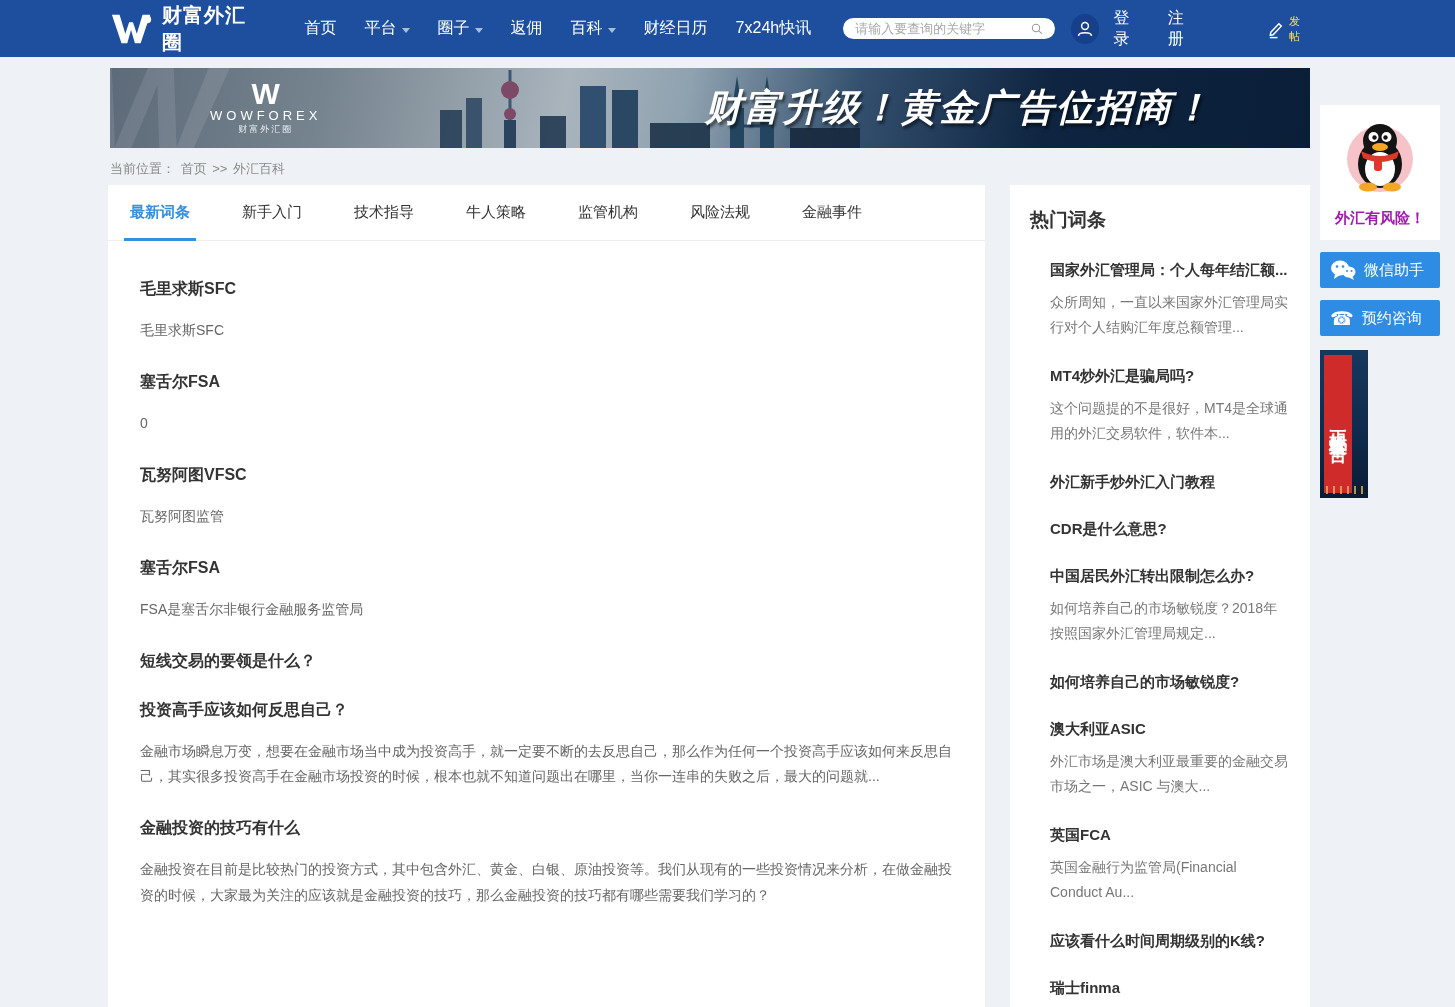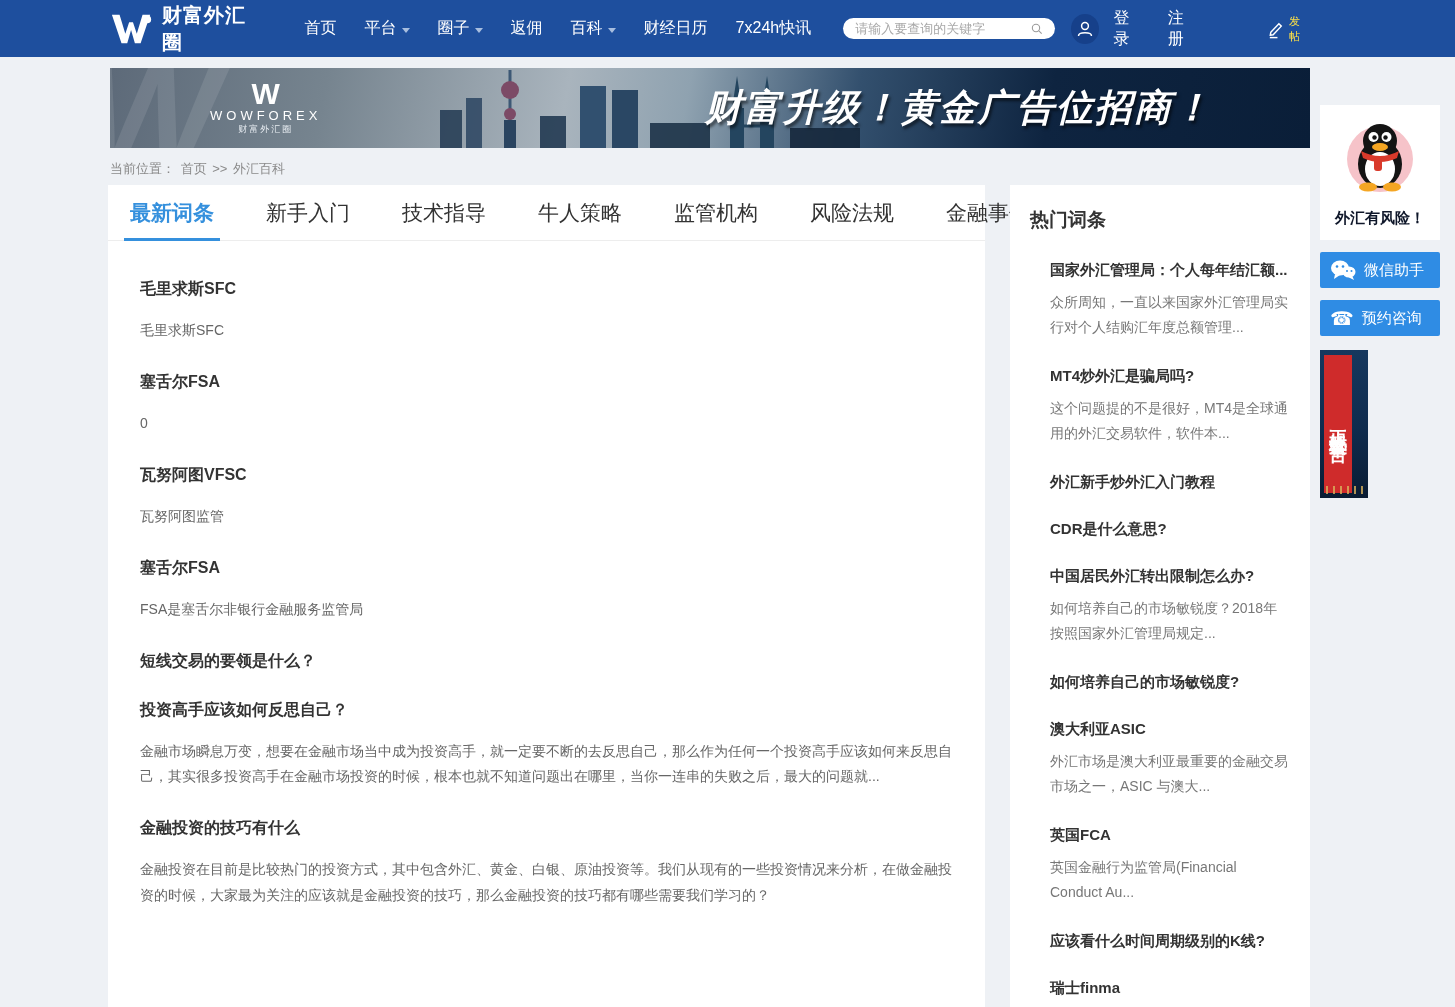--- a/index.html
+++ b/index.html
@@ -45,42 +45,42 @@
     text-shadow:2px 3px 3px rgba(0,0,0,0.55); white-space:nowrap; }
 
   
   .breadcrumb { position:absolute; left:110px; top:160px; font-size:13px; color:#8a8a8a; }
   .breadcrumb span { margin-right:2px;text-align:center; }
   .crumb-link { cursor:pointer; }
 
   
   .main-card { position:absolute; left:108px; top:185px; width:877px; height:822px; background:#fff; }
   .tabs { display:flex; align-items:center; padding:0 22px; border-bottom:1px solid #ededed; height:56px; }
-  .tab { font-size:21px; color:#333; margin-right:52px; height:56px; display:flex; align-items:center;
+  .tab { font-size:15px; color:#333; margin-right:52px; height:56px; display:flex; align-items:center;
     cursor:pointer; position:relative; white-space:nowrap; }
   .tab.active { color:#3590dd; font-weight:bold; }
   .tab.active::after { content:""; position:absolute; left:-6px; right:-6px; bottom:0; height:3px; background:#3590dd; }
   .articles { padding:10px 32px 0 32px; }
   .article { margin-top:28px; }
   .article-title { font-size:16px; font-weight:bold; color:#333; cursor:pointer; }
   .article-desc { margin-top:18px; font-size:14px; color:#666; line-height:1.85; }
 
   
   .side-card { position:absolute; left:1010px; top:185px; width:300px; height:822px; background:#fff;
     padding:18px 20px; overflow:hidden; }
   .side-title { font-size:19px; font-weight:bold; color:#333; margin-top:4px; }
   .side-item { margin-top:26px;margin-left:20px; }
   .side-item-title { font-size:15px; font-weight:bold; color:#333; cursor:pointer; line-height:1.4; }
   .side-item-desc { margin-top:10px; font-size:14px; color:#777; line-height:1.75; }
 
   
   .float-col { position:absolute; left:1320px; top:105px; width:120px; }
   .qq-card { background:#fff; padding:10px 8px 12px 8px; text-align:center; cursor:pointer; }
   .qq-img { width:78px; height:78px; margin:2px auto 0 auto; position:relative; }
-  .risk-text { margin-top:10px; color:#0f172a; font-size:15px; font-weight:bold; }
+  .risk-text { margin-top:10px; color:#a21caf; font-size:15px; font-weight:bold; }
   .float-btn { margin-top:12px; height:36px; background:#2f8ce4; color:#fff; display:flex;
     align-items:center; padding-left:10px; font-size:15px; cursor:pointer; border-radius:2px; }
   .float-btn .icon { margin-right:8px; display:flex; align-items:center; }
   .phone-glyph { font-size:19px; line-height:1; }
   .v-banner { margin-top:14px; width:48px; height:148px; position:relative; overflow:hidden;
     background:linear-gradient(180deg,#16385e 0%,#0f2b4d 55%,#0a1c33 100%); cursor:pointer; }
   .v-banner .red-strip { position:absolute; left:4px; top:5px; bottom:5px; width:28px; background:#cf2b2b;
     display:flex; align-items:center; justify-content:center; }
   .v-banner .v-text { writing-mode:vertical-rl; color:#fff; font-size:18px; font-weight:bold;
     letter-spacing:3px; line-height:1; }

